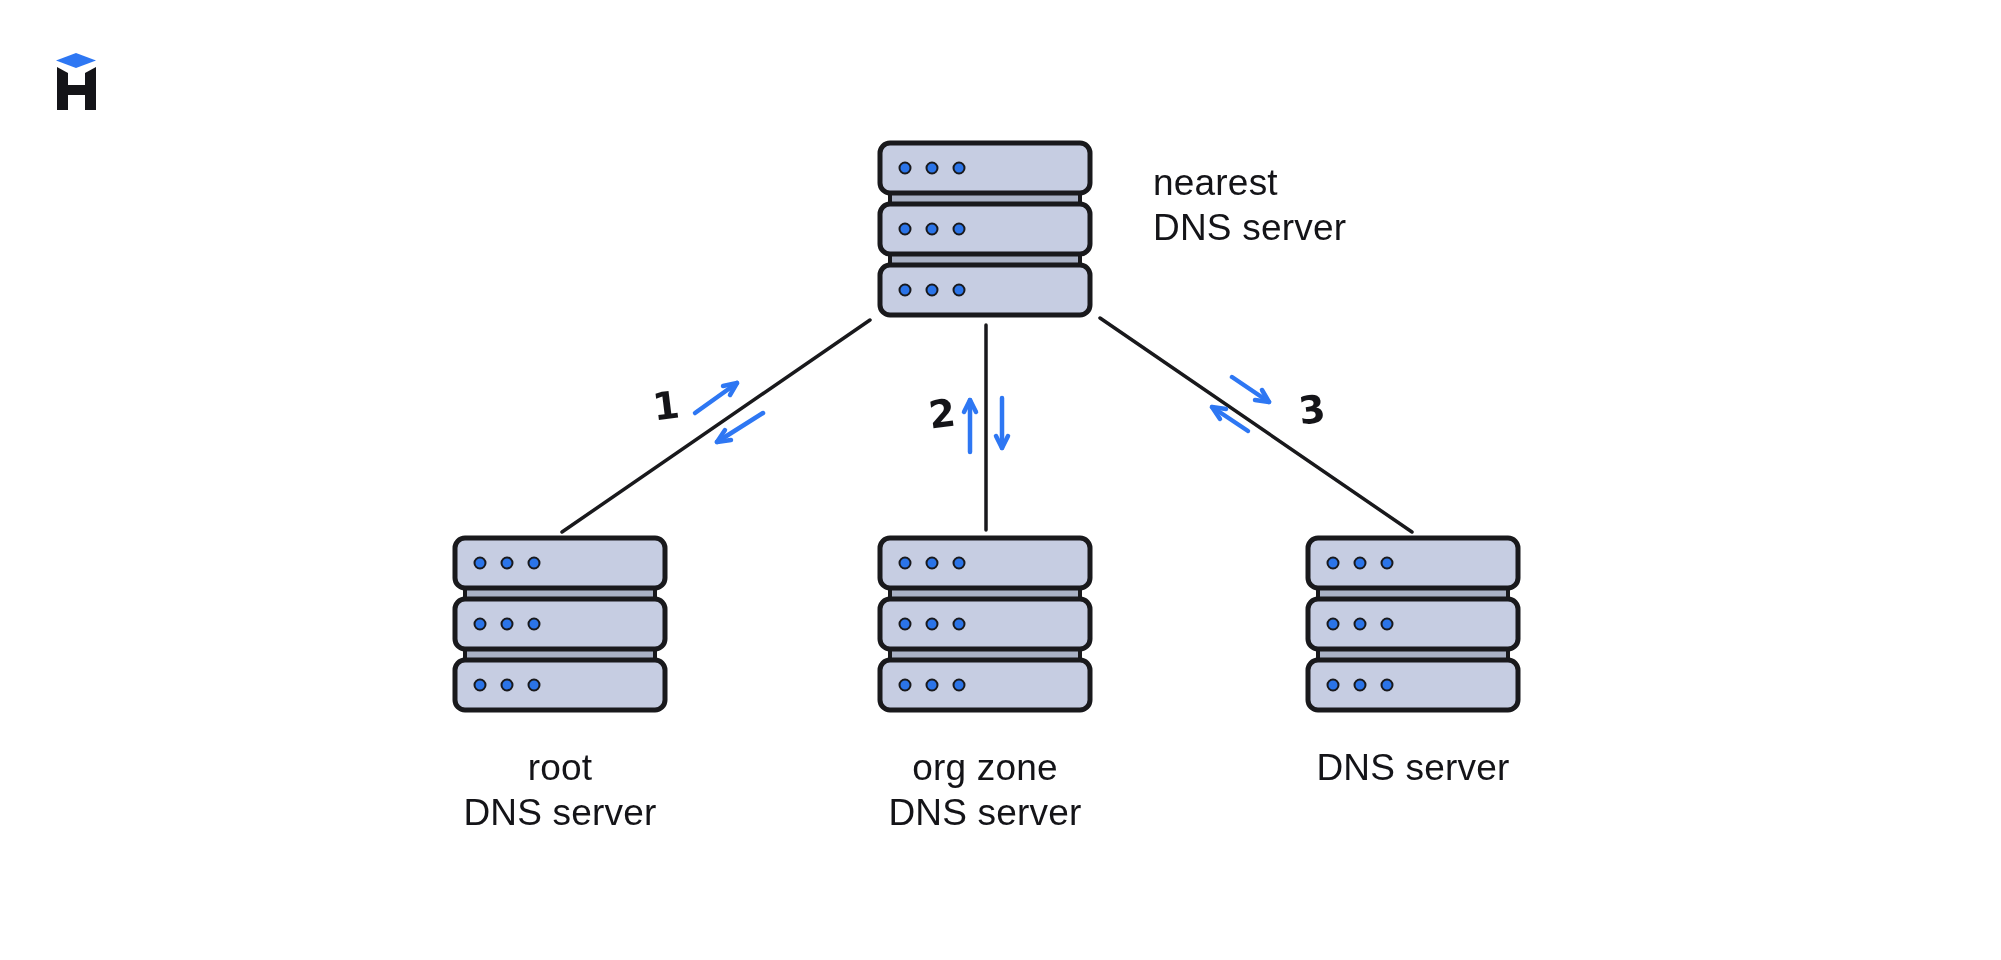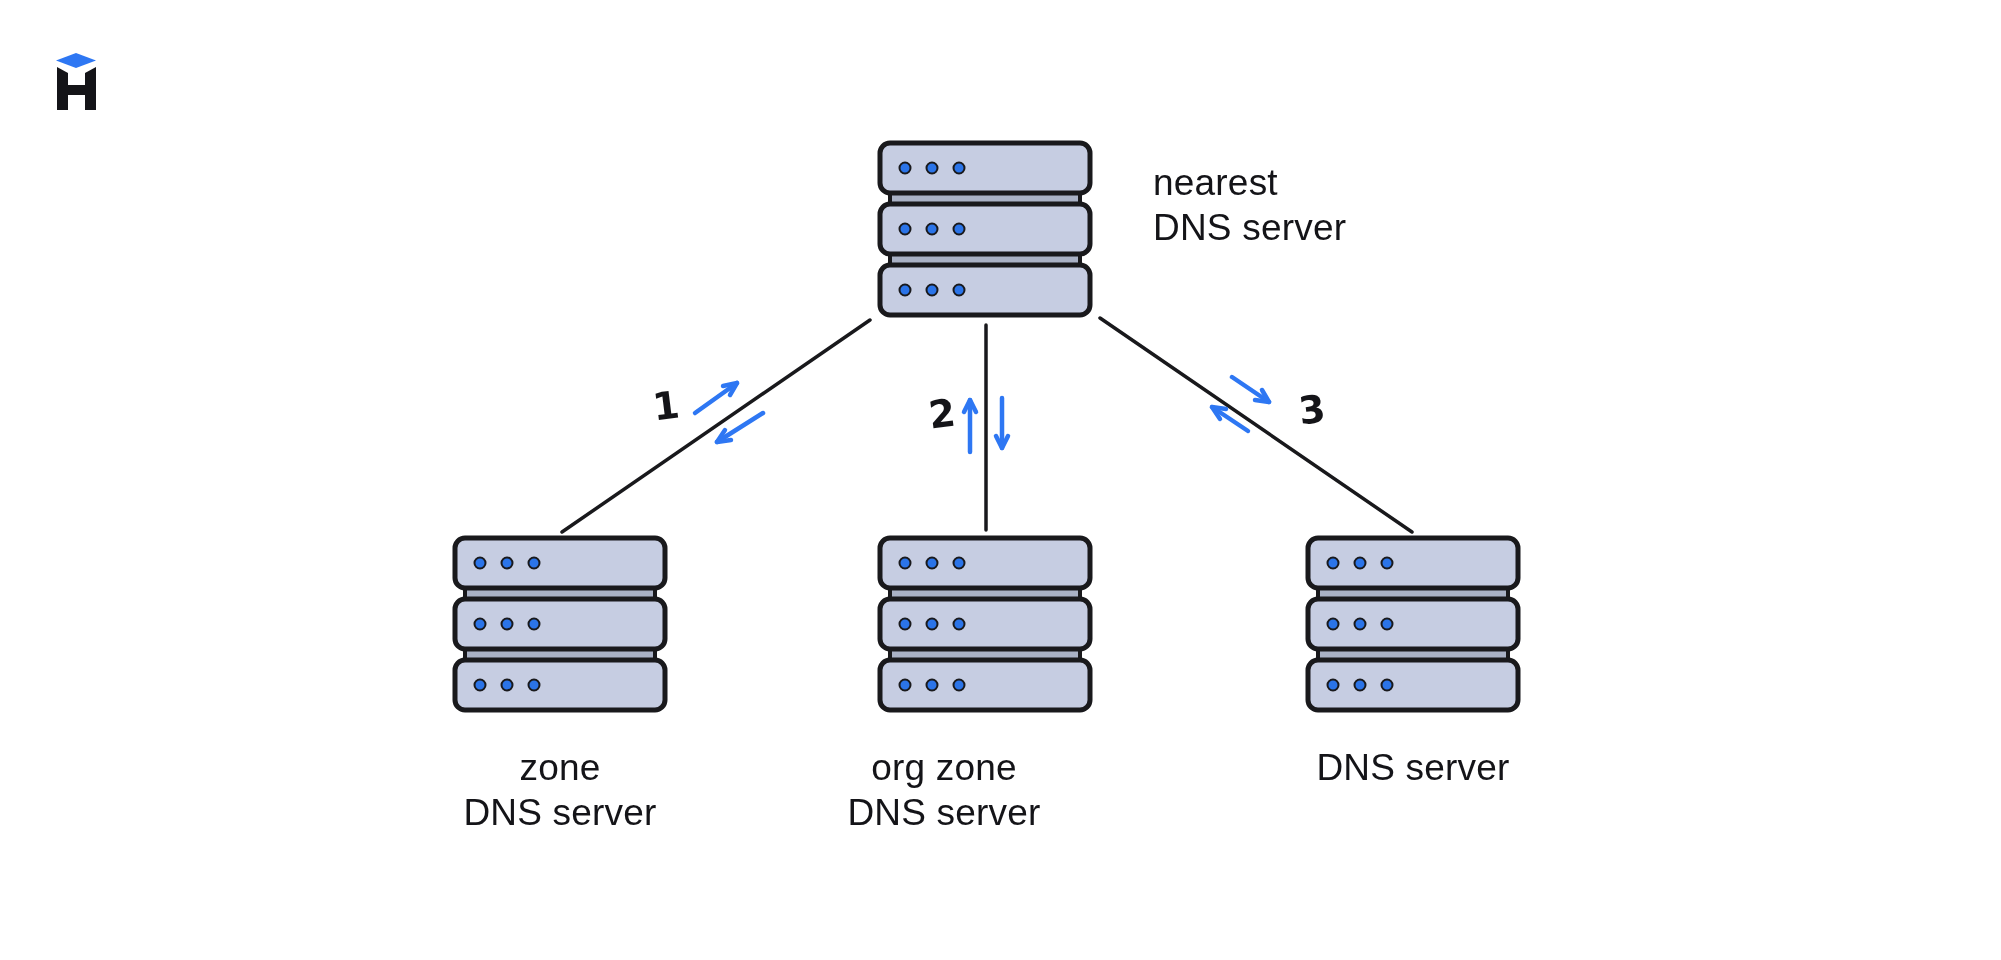--- a/index.html
+++ b/index.html
@@ -146,24 +146,24 @@
         <circle class="dot" cx="55" cy="150" r="5.5"></circle>
         <circle class="dot" cx="82" cy="150" r="5.5"></circle>
 </svg>
     </div>
 
   <div class="node-label" style="left:1153px; top:160px;">
     <div>nearest</div>
     <div>DNS server</div>
   </div>
   <div class="node-label centered" style="left:452px; top:745px; width:216px;">
-    <div>zone</div>
+    <div>root</div>
     <div>DNS server</div>
   </div>
-  <div class="node-label centered" style="left:836px; top:745px; width:216px;">
+  <div class="node-label centered" style="left:877px; top:745px; width:216px;">
     <div>org zone</div>
     <div>DNS server</div>
   </div>
   <div class="node-label centered" style="left:1265px; top:745px; width:296px;">
     <div>DNS server</div>
   </div>
 
   <div class="conn-num" style="left:646px; top:384px;">1</div>
   <div class="conn-num" style="left:922px; top:392px;">2</div>
   <div class="conn-num" style="left:1292px;top:388px;">3</div>

